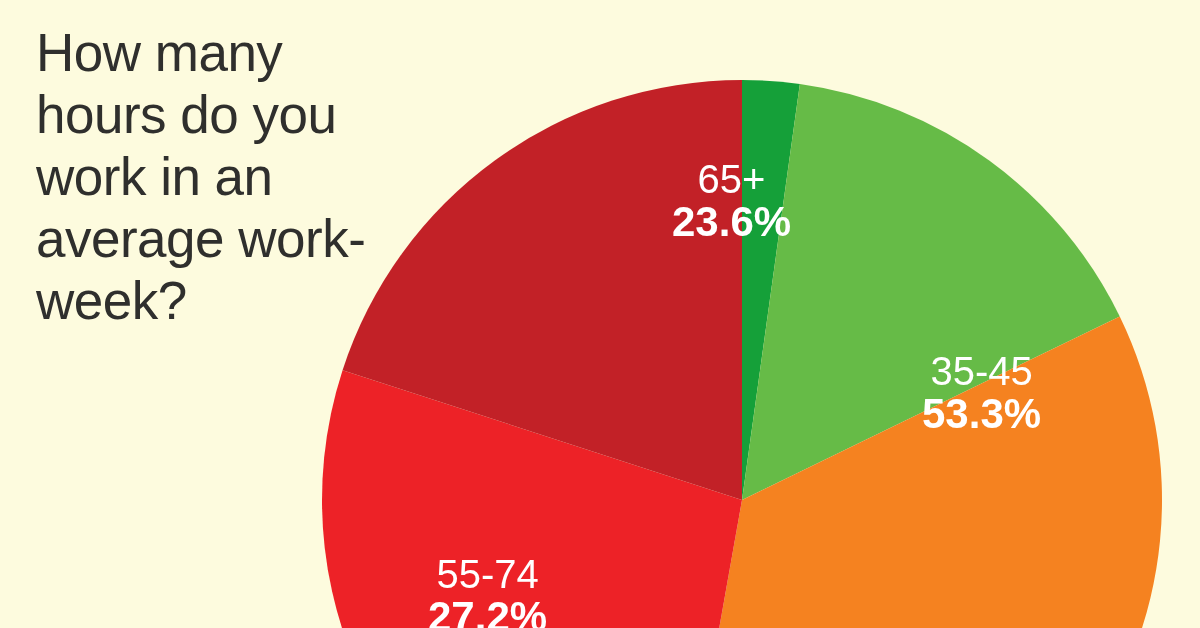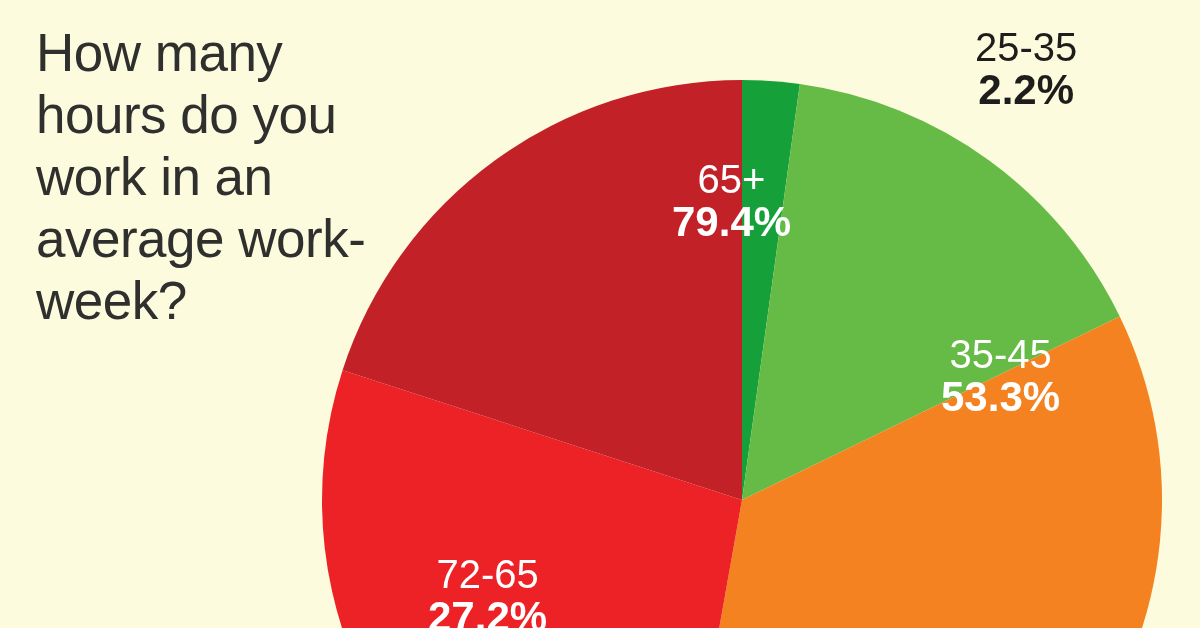--- a/index.html
+++ b/index.html
@@ -64,21 +64,21 @@
     font-size: 42px;
     font-weight: 700;
     letter-spacing: 0px;
   }
   .label-light .cat,
   .label-light .pct { color: #ffffff; }
   .label-dark .cat,
   .label-dark .pct { color: #1d1d1b; }
 
   #label-25-35 { left: 975px; top: 26px; }
-  #label-35-45 { left: 922px; top: 333px; margin-left: 19px; }
+  #label-35-45 { left: 922px; top: 350px; }
   #label-65p   { left: 672px; top: 158px; }
   #label-55-65 { left: 428px; top: 553px; }
 </style>
 </head>
 <body>
 
 <div id="infographic">
 
   <div id="chart-title">How many hours do you work in an average work-week?</div>
 
@@ -87,33 +87,29 @@
       <g id="pie-slices">
           <path d="M 742 500 L 742.00 80.00 A 420 420 0 0 1 799.87 84.01 Z" fill="#15a039"></path>
           <path d="M 742 500 L 799.87 84.01 A 420 420 0 0 1 1119.75 316.41 Z" fill="#66bb47"></path>
           <path d="M 742 500 L 1119.75 316.41 A 420 420 0 0 1 668.49 913.52 Z" fill="#f58220"></path>
           <path d="M 742 500 L 668.49 913.52 A 420 420 0 0 1 342.56 370.21 Z" fill="#ed2227"></path>
           <path d="M 742 500 L 342.56 370.21 A 420 420 0 0 1 742.00 80.00 Z" fill="#c22127"></path>
         </g>
     </svg>
   </div>
 
-  <div class="slice-label label-dark" id="label-25-35">
-    <span class="cat">25-35</span>
-    <span class="pct">2.2%</span>
-  </div>
 
   <div class="slice-label label-light" id="label-35-45">
     <span class="cat">35-45</span>
     <span class="pct">53.3%</span>
   </div>
 
   <div class="slice-label label-light" id="label-65p">
     <span class="cat">65+</span>
-    <span class="pct">79.4%</span>
+    <span class="pct">23.6%</span>
   </div>
 
   <div class="slice-label label-light" id="label-55-65">
-    <span class="cat">72-65</span>
+    <span class="cat">55-74</span>
     <span class="pct">27.2%</span>
   </div>
 
 </div>
 
 </body></html>

